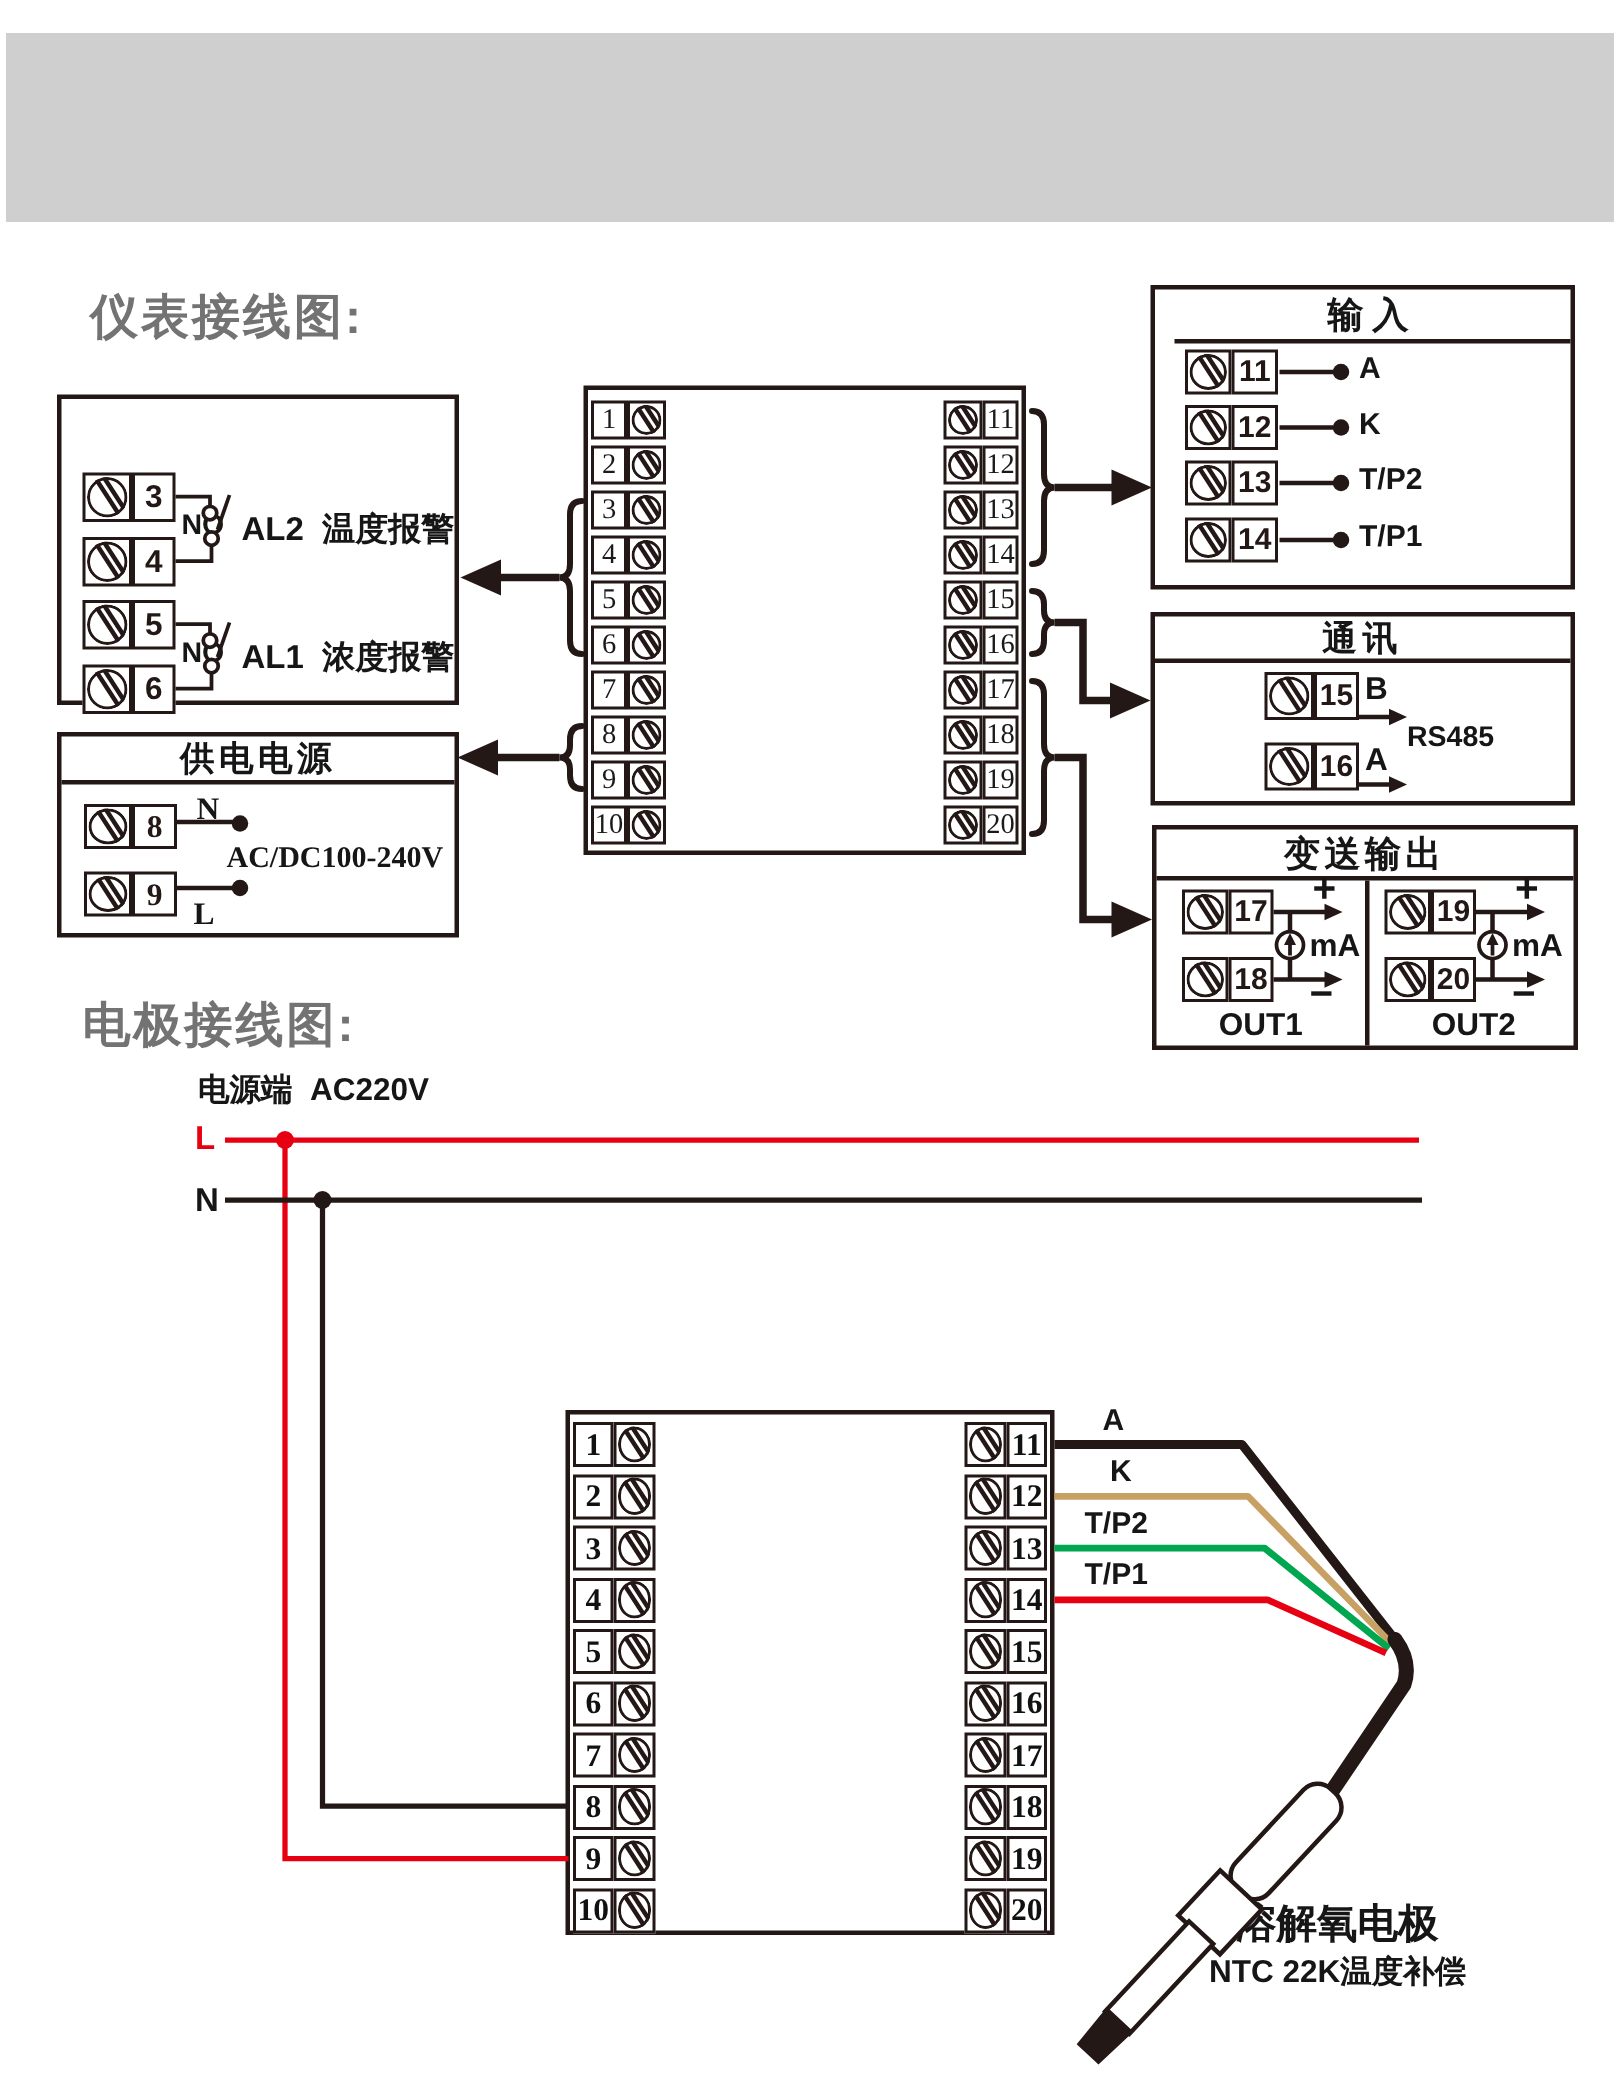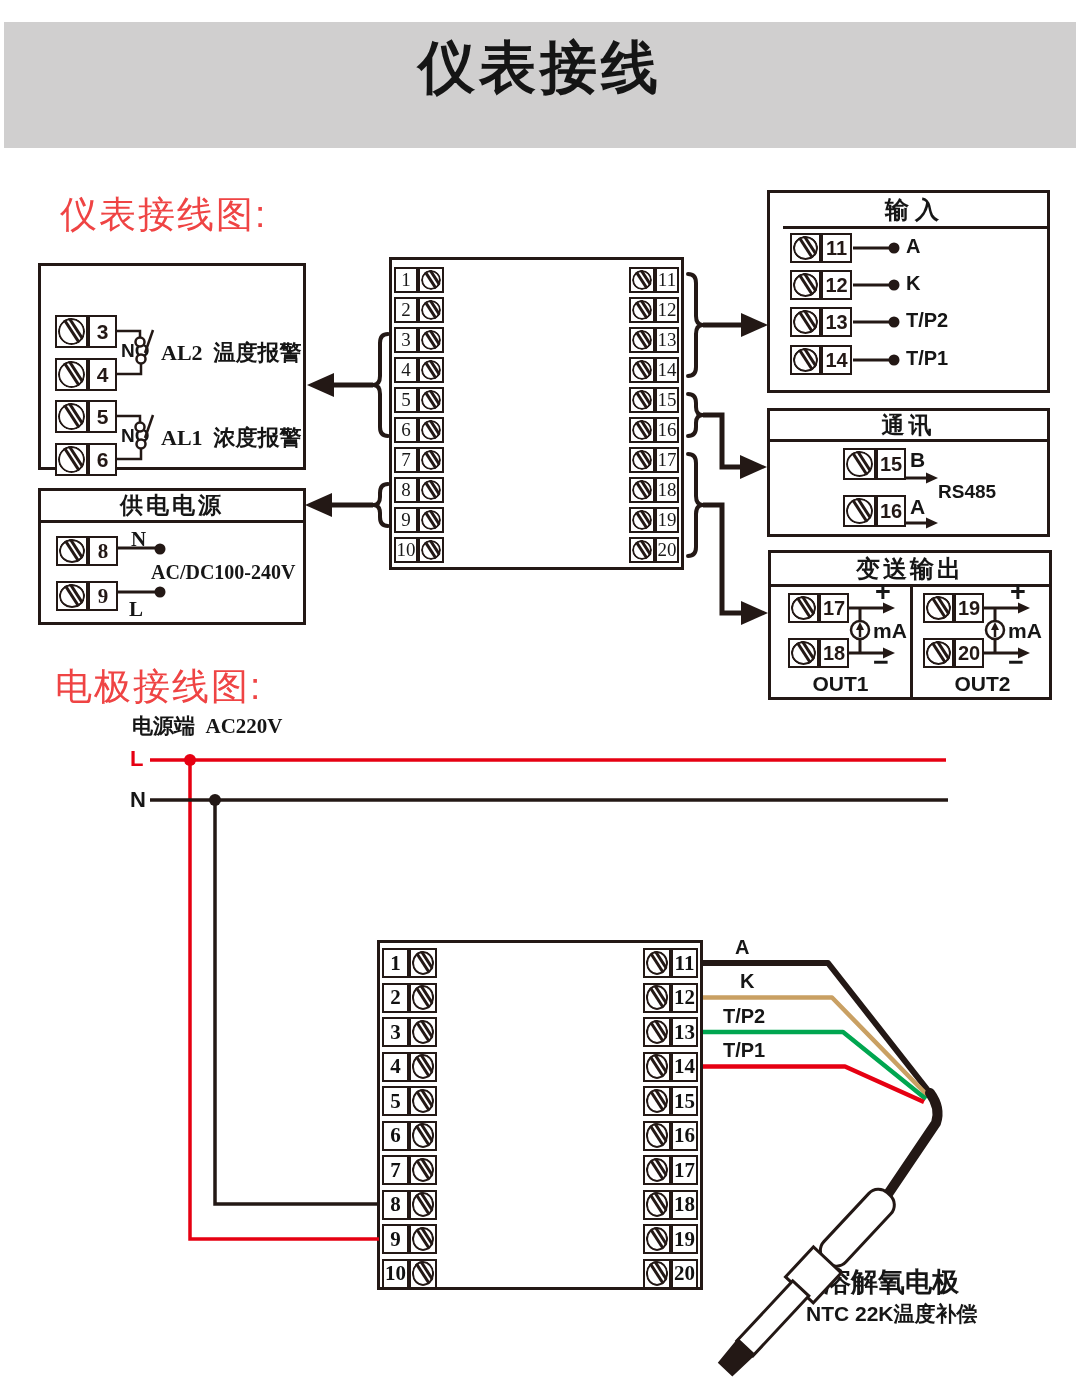--- a/index.html
+++ b/index.html
@@ -6,21 +6,21 @@
     --ink:#231815; --red:#e60012; --green:#00a650; --tan:#c9a063; --band:#d0cfcf;
   }
   html,body{margin:0;padding:0;background:#fff;}
   #canvas{position:relative;width:1080px;height:1382px;background:#fff;overflow:hidden;
           font-family:"Liberation Sans",sans-serif;color:var(--ink);}
   .abs{position:absolute;}
   
   #band{left:4px;top:22px;width:1072px;height:126px;background:var(--band);text-align:center;}
   #band h1{margin:14px 0 0 0;font-size:57px;line-height:1.1;font-weight:700;letter-spacing:4px;color:#151515;}
   #band .sub{font-size:21px;color:#2e2e2e;letter-spacing:1px;}
-  .section-label{font-size:37px;font-weight:400;color:#ef4444;letter-spacing:2px;}
+  .section-label{font-size:32px;font-weight:700;color:#737373;letter-spacing:2px;}
   
   .box{position:absolute;border:3px solid var(--ink);box-sizing:border-box;}
   .box-title{display:flex;align-items:center;justify-content:center;border-bottom:3px solid var(--ink);
              font-weight:600;font-size:24px;letter-spacing:6px;color:#161616;}
   
   .trow{display:flex;}
   .cell{box-sizing:border-box;border:2px solid var(--ink);background:#fff;display:flex;align-items:center;justify-content:center;}
   .scell{padding:0;}
   .screw{position:relative;width:94%;height:94%;border-radius:50%;overflow:hidden;}
   .screw::before{content:"";position:absolute;inset:0;border:2px solid var(--ink);border-radius:50%;background:#fff;box-sizing:border-box;}
@@ -34,29 +34,28 @@
   .bb .tcol{top:5px;}
   .bb .trow{height:30px;margin-bottom:4.5px;}
   .bb .num{width:27px;font:700 21px "Liberation Serif",serif;color:#111;}
   .bb .scell{width:28px;}
   .bb .cell{border-width:2.5px;}
   
   .srow{position:absolute;display:flex;}
   .slabel{position:absolute;font-weight:600;color:#161616;}
   svg{position:absolute;left:0;top:0;pointer-events:none;}
   #overlay{z-index:5;}
-  .ws{white-space:pre;font-family:Liberation Serif, serif;}
+  .ws{white-space:pre;}
 </style>
 </head>
 <body>
 
 <div id="canvas">
 
   <div class="abs" id="band">
-    <h1>仪表接线</h1>
   </div>
 
   <div class="abs section-label" style="left:60px;top:190px;">仪表接线图:</div>
 
   <div class="box" style="left:38px;top:263px;width:268px;height:207px;">
     <div class="srow" style="left:14px;top:49px;">
       <div class="cell scell" style="width:33px;height:33px;">
           <div class="screw"></div>
         </div>
       <div class="cell" style="width:29px;height:33px;font-size:21px;font-weight:600;">3</div>

